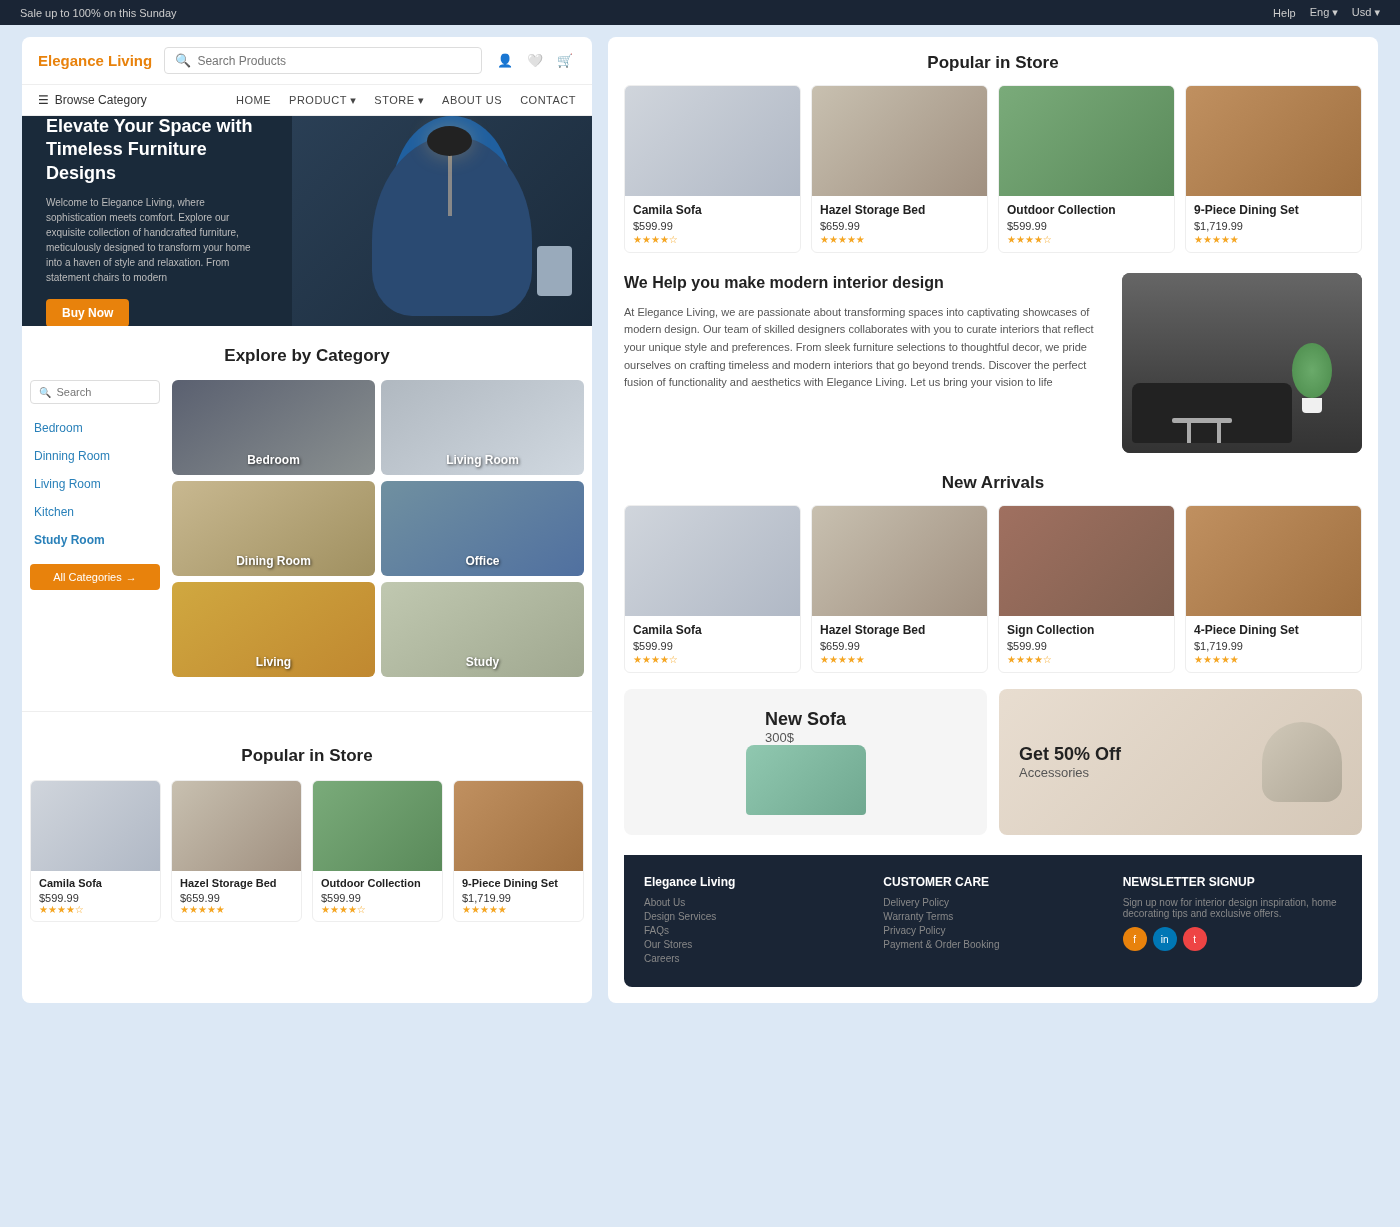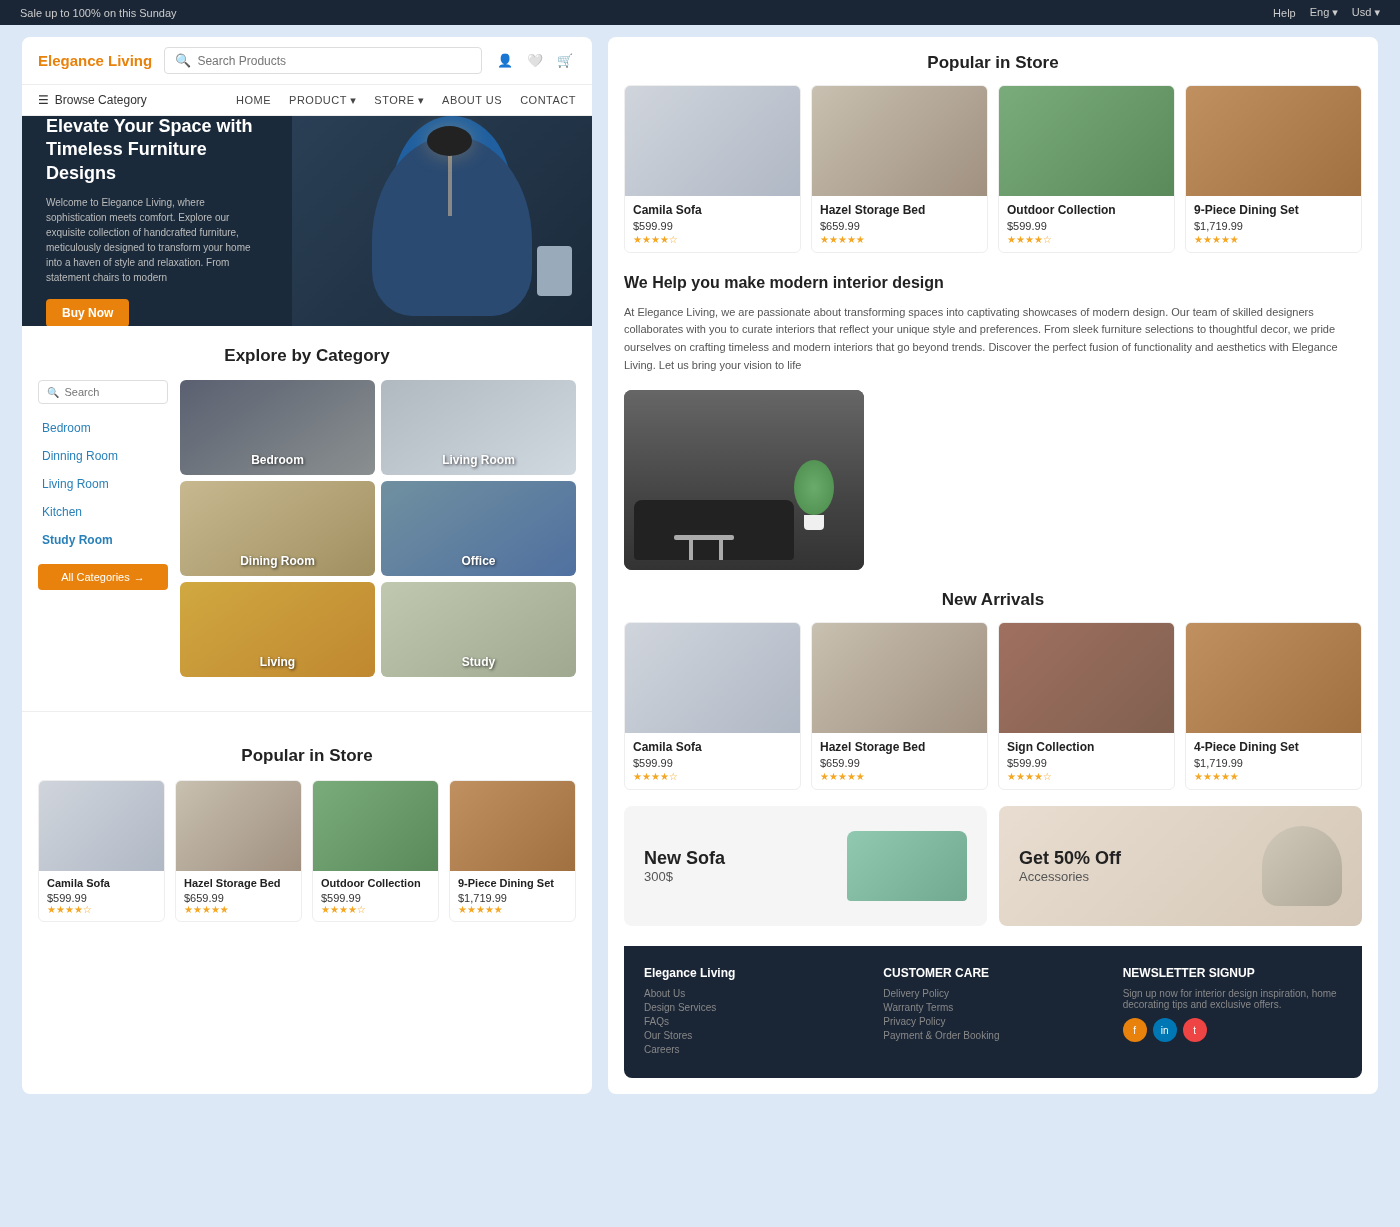--- a/index.html
+++ b/index.html
@@ -33,21 +33,21 @@
     .hero { background: #1a2a3a; position: relative; height: 210px; display: flex; align-items: center; padding: 24px; overflow: hidden; }
     .hero-content { z-index: 2; color: #fff; max-width: 220px; }
     .hero-title { font-size: 18px; font-weight: 700; line-height: 1.3; margin-bottom: 8px; }
     .hero-desc { font-size: 10px; color: #bbb; line-height: 1.5; margin-bottom: 14px; margin-top: 10px; }
     .hero-btn { background: #e8820c; color: #fff; border: none; padding: 7px 16px; border-radius: 4px; font-size: 12px; cursor: pointer; font-weight: 600; }
     .hero-img { position: absolute; right: 0; bottom: 0; width: 300px; height: 210px; background: linear-gradient(135deg, #2a3f55 0%, #1a2a3a 100%); display: flex; align-items: flex-end; justify-content: center; overflow: hidden; }
     .chair-shape { width: 160px; height: 180px; background: #2a4a72; border-radius: 60% 60% 30% 30% / 70% 70% 30% 30%; position: absolute; bottom: 10px; right: 60px; }
     .chair-back { width: 120px; height: 130px; background: #2060a0; border-radius: 50% 50% 30% 30% / 60% 60% 40% 40%; position: absolute; bottom: 80px; right: 80px; }
 
     
-    .section { padding: 20px 16px; }
+    .section { padding: 20px 8px; }
     .section-title { font-size: 17px; font-weight: 700; color: #222; text-align: center; margin-bottom: 14px; }
 
     .category-layout { display: flex; gap: 12px; }
     .category-sidebar { width: 130px; flex-shrink: 0; }
     .cat-search { display: flex; align-items: center; border: 1px solid #ddd; border-radius: 4px; padding: 5px 8px; gap: 5px; margin-bottom: 10px; }
     .cat-search input { border: none; outline: none; width: 100%; font-size: 11px; color: #888; }
     .cat-list { list-style: none; }
     .cat-item { padding: 7px 4px; font-size: 12px; color: #2980b9; cursor: pointer; }
     .cat-item.study { font-weight: 600; }
     .all-cat-btn { background: #e8820c; color: #fff; border: none; padding: 7px 12px; border-radius: 4px; font-size: 11px; cursor: pointer; margin-top: 10px; display: flex; align-items: center; gap: 4px; width: 100%; justify-content: center; }
@@ -83,38 +83,38 @@
     .popular-right-grid { display: grid; grid-template-columns: repeat(4, 1fr); gap: 10px; margin-bottom: 20px; }
     .prod-card-r { border: 1px solid #eee; border-radius: 6px; overflow: hidden; cursor: pointer; }
     .prod-img-r { height: 110px; width: 100%; }
     .prod-info-r { padding: 7px 8px; }
     .prod-name-r { font-size: 12px; font-weight: 600; color: #222; margin-bottom: 3px; }
     .prod-price-r { font-size: 11px; color: #333; margin-bottom: 2px; }
     .prod-stars-r { color: #f5a623; font-size: 10px; }
 
     
     .why-section { margin-bottom: 20px; }
-    .why-content { display: flex; gap: 16px; flex-direction: column; }
+    .why-content { display: flex; gap: 16px; }
     .why-text { flex: 1; }
     .why-title { font-size: 16px; font-weight: 700; color: #222; margin-bottom: 10px; line-height: 1.3; }
     .why-desc { font-size: 11px; color: #555; line-height: 1.6; }
     .why-img { width: 240px; height: 180px; border-radius: 8px; background: linear-gradient(135deg, #555, #333); flex-shrink: 0; position: relative; overflow: hidden; }
     .room-bg { position: absolute; inset: 0; background: linear-gradient(180deg, #666 0%, #444 60%, #333 100%); }
     .room-sofa-shape { position: absolute; bottom: 10px; left: 10px; width: 160px; height: 60px; background: #222; border-radius: 8px 8px 4px 4px; }
     .room-plant { position: absolute; bottom: 40px; right: 30px; width: 40px; height: 70px; }
     .plant-pot { width: 20px; height: 15px; background: #f0f0f0; border-radius: 0 0 4px 4px; position: absolute; bottom: 0; left: 10px; }
     .plant-leaves { width: 40px; height: 55px; background: radial-gradient(ellipse, #6aaa6a, #4a8a4a); border-radius: 50%; position: absolute; top: 0; left: 0; }
 
     
     .new-arrivals-grid { display: grid; grid-template-columns: repeat(4, 1fr); gap: 10px; margin-bottom: 16px; }
 
     
     .promo-row { display: grid; grid-template-columns: 1fr 1fr; gap: 12px; margin-bottom: 20px; }
     .promo-card { border-radius: 8px; padding: 20px; display: flex; align-items: center; justify-content: space-between; min-height: 100px; }
-    .promo-left { background: #f5f5f5; }
+    .promo-left { background: #f5f5f5; flex-direction: column; }
     .promo-right { background: linear-gradient(135deg, #e8ddd0, #d5c8b8); position: relative; overflow: hidden; }
     .promo-text h3 { font-size: 18px; font-weight: 700; color: #222; }
     .promo-text p { font-size: 13px; color: #555; }
     .promo-sofa { width: 120px; height: 70px; background: linear-gradient(135deg, #90c8b0, #70a890); border-radius: 8px 8px 4px 4px; }
 
     
     .footer { background: #1a2535; color: #aaa; padding: 20px; margin-top: 10px; border-radius: 0 0 8px 8px; }
     .footer-inner { display: grid; grid-template-columns: 1fr 1fr 1fr; gap: 20px; }
     .footer-col h4 { color: #fff; font-size: 12px; font-weight: 700; margin-bottom: 8px; }
     .footer-col p, .footer-col a { font-size: 10px; color: #888; display: block; margin-bottom: 3px; text-decoration: none; }

